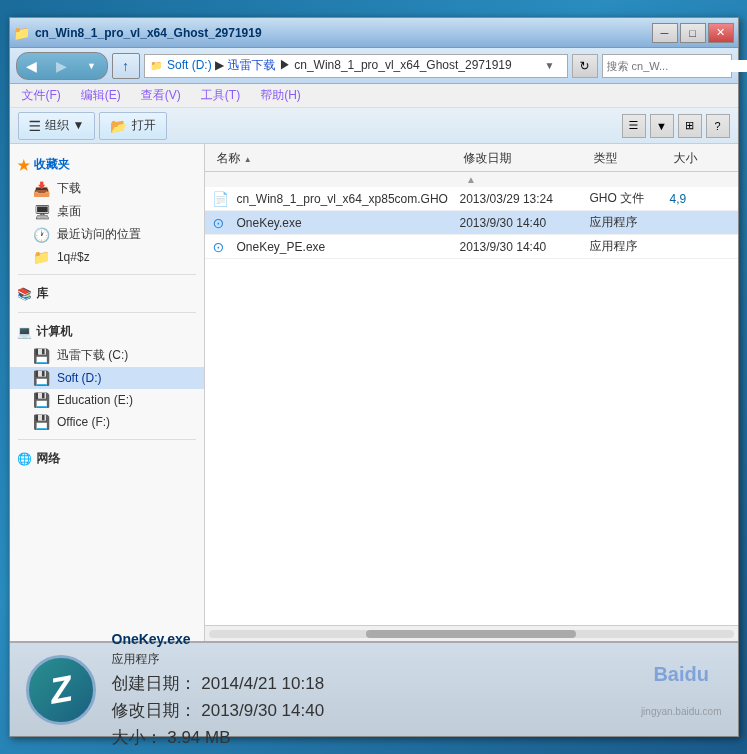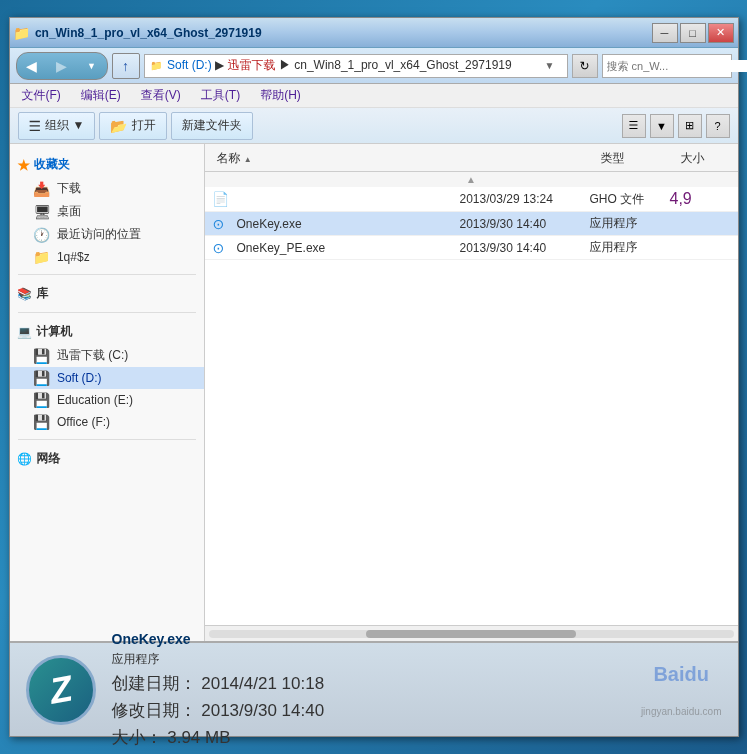--- a/index.html
+++ b/index.html
@@ -182,21 +182,21 @@
       align-items: center;
       padding: 0 4px;
       border-bottom: 1px solid #ddd;
       gap: 4px;
     }
 
     .menu-item {
       padding: 2px 8px;
       cursor: pointer;
       font-size: 12px;
-      color: #4c1d95;
+      color: #8b5cf6;
     }
 
     
     .toolbar {
       height: 36px;
       background: linear-gradient(to bottom, #e8f0f8, #d8e8f4);
       display: flex;
       align-items: center;
       padding: 0 8px;
       gap: 4px;
@@ -316,21 +316,21 @@
     .file-area {
       flex: 1;
       display: flex;
       flex-direction: column;
       overflow: hidden;
     }
 
     .file-list-header {
       display: flex;
       align-items: flex-end;
-      padding: 4px 1px 2px 8px;
+      padding: 4px 8px 2px 8px;
       border-bottom: 1px solid #ccc;
       background: #f5f5f5;
     }
 
     .file-col-header {
       font-size: 12px;
       color: #333;
       cursor: pointer;
       padding: 2px 4px;
     }
@@ -364,21 +364,21 @@
       color: #333;
     }
 
     .file-icon {
       font-size: 14px;
       min-width: 18px;
     }
 
     .file-date { width: 130px; font-size: 12px; color: #333; }
     .file-type { width: 80px; font-size: 12px; color: #333; }
-    .file-size { width: 60px; font-size: 16px; color: #701a75; }
+    .file-size { width: 60px; font-size: 12px; color: #0369a1; }
 
     
     .scrollbar-area {
       height: 16px;
       background: #f0f0f0;
       border-top: 1px solid #ccc;
       display: flex;
       align-items: center;
       padding: 0 4px;
     }
@@ -484,21 +484,21 @@
       <div class="nav-arrow">◀</div>
       <div class="nav-arrow" style="opacity:0.5;">▶</div>
       <div class="nav-arrow" style="font-size:9px;">▼</div>
     </div>
     <div class="nav-btn">↑</div>
     <div class="address-field">
       <span class="address-icon">📁</span>
       <span class="address-text">
         <span style="color:#0066cc;">Soft (D:)</span>
         <span> ▶ </span>
-        <span style="color:#b91c1c;margin-top:48px;">迅雷下载</span>
+        <span style="color:#1d4ed8;margin-top:48px;">迅雷下载</span>
         <span> ▶ </span>
         <span>cn_Win8_1_pro_vl_x64_Ghost_2971919</span>
       </span>
       <span class="address-dropdown">▼</span>
     </div>
     <div class="refresh-btn">↻</div>
     <div class="search-box">
       <input class="search-input" placeholder="搜索 cn_W..." value="" style="">
 
     </div>
@@ -514,23 +514,20 @@
 
   <div class="toolbar">
     <div class="toolbar-btn">
       <span class="toolbar-icon">☰</span>
       <span>组织 ▼</span>
     </div>
     <div class="toolbar-btn">
       <span class="toolbar-icon">📂</span>
       <span>打开</span>
     </div>
-    <div class="toolbar-btn">
-      <span>新建文件夹</span>
-    </div>
     <div class="toolbar-right">
       <div class="view-btn">☰</div>
       <div class="view-btn">▼</div>
       <div class="view-btn">⊞</div>
       <div class="view-btn">?</div>
     </div>
   </div>
 
   <div class="main-content">
 
@@ -597,32 +594,34 @@
       </div>
     </div>
 
     <div class="file-area">
 
       <div class="file-list-header">
         <div class="file-col-header file-col-name">
           <span>名称</span>
           <span class="sort-arrow">▲</span>
         </div>
+        <div class="file-col-header file-col-date">修改日期</div>
         <div class="file-col-header file-col-type">类型</div>
         <div class="file-col-header file-col-size">大小</div>
       </div>
 
       <div class="scroll-up-indicator">
         <span>▲</span>
       </div>
 
       <div class="file-list">
         <div class="file-row">
           <div class="file-name">
             <span class="file-icon">📄</span>
+            <span>cn_Win8_1_pro_vl_x64_xp85com.GHO</span>
           </div>
           <div class="file-date">2013/03/29 13:24</div>
           <div class="file-type">GHO 文件</div>
           <div class="file-size">4,9</div>
         </div>
         <div class="file-row selected">
           <div class="file-name">
             <span class="file-icon" style="color:#2288dd;">⊙</span>
             <span>OneKey.exe</span>
           </div>

